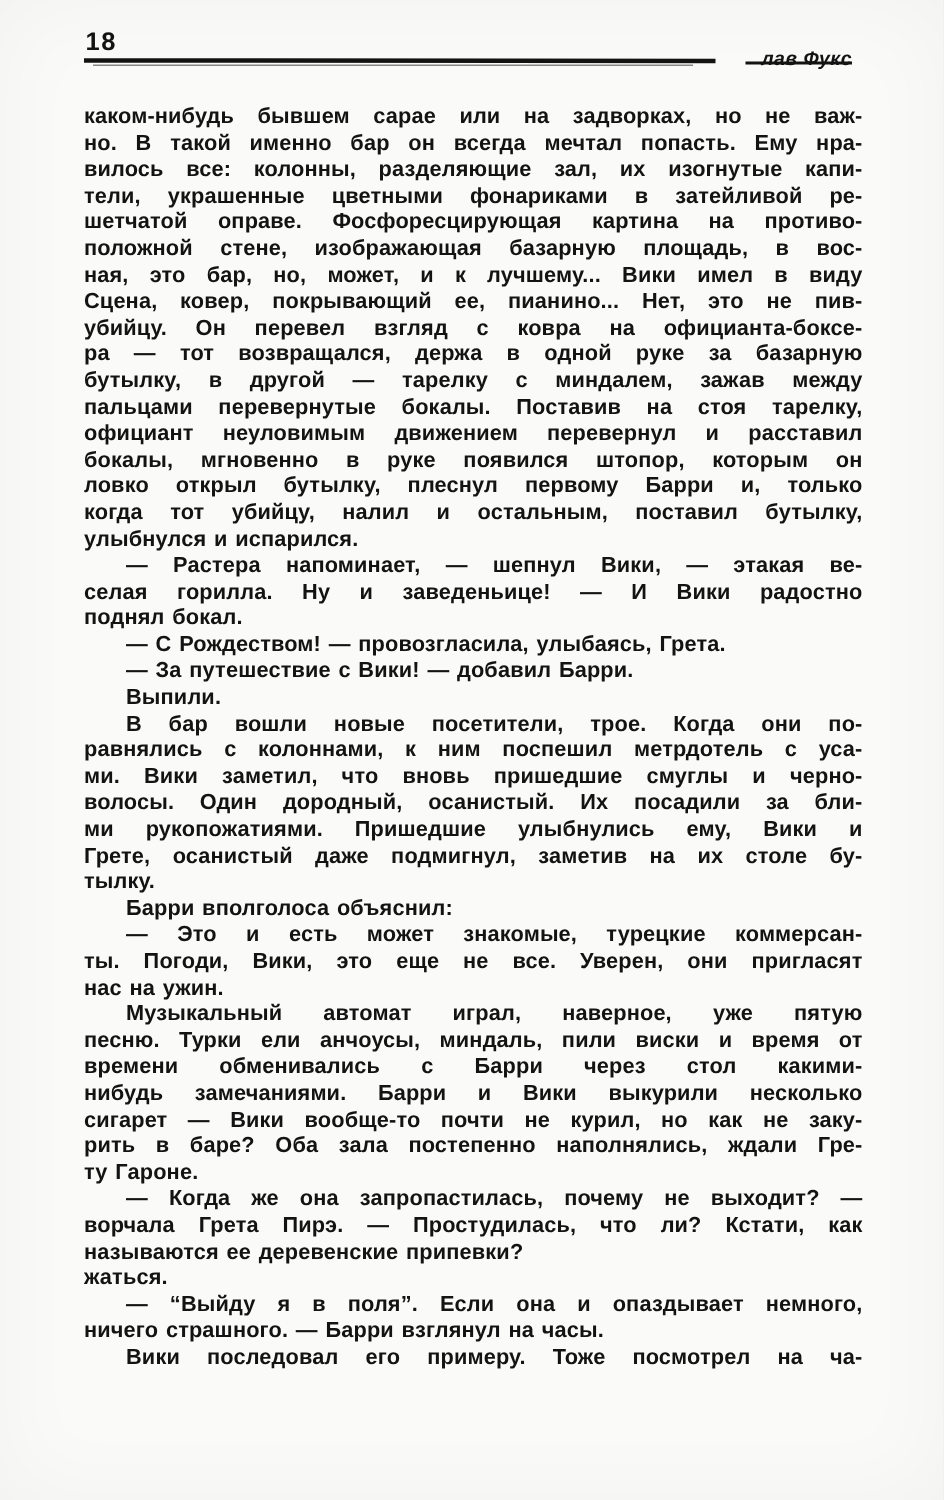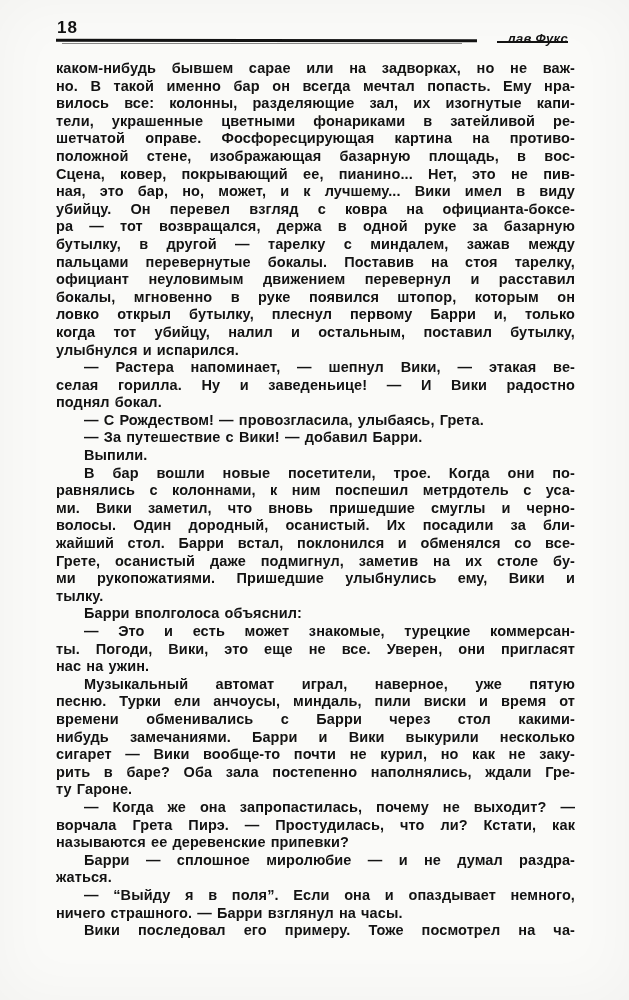--- a/index.html
+++ b/index.html
@@ -39,21 +39,21 @@
     font-size:13px; font-style:italic; letter-spacing:.3px;
     white-space:nowrap;
   }
   .running-title-rule {
     position:absolute; top:41px; left:497px;
     width:71px; height:2px;
     background:var(--ink,#131313);
   }
   
   .text-body {
-    position:absolute; left:56px; top:60px; width:519px;
+    position:absolute; left:56px; top:70px; width:519px;
   }
   .line {
     height:17.6px; line-height:17.6px;
     font-size:14.5px; letter-spacing:.1px; word-spacing:1px;
     text-align:justify; text-align-last:justify;
     overflow:visible; white-space:nowrap;
   }
   .line.indent { padding-left:28px; }
   .line.para-end { text-align-last:left; }
   
@@ -71,58 +71,56 @@
     <div class="running-title-rule"></div>
   </div>
 
   <div class="text-body" id="text-body">
       <div class="line">каком-нибудь бывшем сарае или на задворках, но не важ-</div>
       <div class="line">но. В такой именно бар он всегда мечтал попасть. Ему нра-</div>
       <div class="line">вилось все: колонны, разделяющие зал, их изогнутые капи-</div>
       <div class="line">тели, украшенные цветными фонариками в затейливой ре-</div>
       <div class="line">шетчатой оправе. Фосфоресцирующая картина на противо-</div>
       <div class="line">положной стене, изображающая базарную площадь, в вос-</div>
+      <div class="line">ная, это бар, но, может, и к лучшему... Вики имел в виду</div>
       <div class="line">Сцена, ковер, покрывающий ее, пианино... Нет, это не пив-</div>
-      <div class="line">ная, это бар, но, может, и к лучшему... Вики имел в виду</div>
       <div class="line">убийцу. Он перевел взгляд с ковра на официанта-боксе-</div>
       <div class="line">ра — тот возвращался, держа в одной руке за базарную</div>
       <div class="line">бутылку, в другой — тарелку с миндалем, зажав между</div>
       <div class="line">пальцами перевернутые бокалы. Поставив на стоя тарелку,</div>
       <div class="line">официант неуловимым движением перевернул и расставил</div>
       <div class="line">бокалы, мгновенно в руке появился штопор, которым он</div>
       <div class="line">ловко открыл бутылку, плеснул первому Барри и, только</div>
       <div class="line">когда тот убийцу, налил и остальным, поставил бутылку,</div>
       <div class="line para-end">улыбнулся и испарился.</div>
       <div class="line indent">— Растера напоминает, — шепнул Вики, — этакая ве-</div>
       <div class="line">селая горилла. Ну и заведеньице! — И Вики радостно</div>
       <div class="line para-end">поднял бокал.</div>
       <div class="line indent para-end">— С Рождеством! — провозгласила, улыбаясь, Грета.</div>
       <div class="line indent para-end">— За путешествие с Вики! — добавил Барри.</div>
       <div class="line indent para-end">Выпили.</div>
       <div class="line indent">В бар вошли новые посетители, трое. Когда они по-</div>
       <div class="line">равнялись с колоннами, к ним поспешил метрдотель с уса-</div>
       <div class="line">ми. Вики заметил, что вновь пришедшие смуглы и черно-</div>
       <div class="line">волосы. Один дородный, осанистый. Их посадили за бли-</div>
-      <div class="line">жайший стол. Барри встал, поклонился и обменялся со все-</div>
+      <div class="line">ми рукопожатиями. Пришедшие улыбнулись ему, Вики и</div>
       <div class="line">Грете, осанистый даже подмигнул, заметив на их столе бу-</div>
-      <div class="line">ми рукопожатиями. Пришедшие улыбнулись ему, Вики и</div>
       <div class="line para-end">тылку.</div>
       <div class="line indent para-end">Барри вполголоса объяснил:</div>
       <div class="line indent">— Это и есть может знакомые, турецкие коммерсан-</div>
       <div class="line">ты. Погоди, Вики, это еще не все. Уверен, они пригласят</div>
       <div class="line para-end">нас на ужин.</div>
       <div class="line indent">Музыкальный автомат играл, наверное, уже пятую</div>
       <div class="line">песню. Турки ели анчоусы, миндаль, пили виски и время от</div>
       <div class="line">времени обменивались с Барри через стол какими-</div>
       <div class="line">нибудь замечаниями. Барри и Вики выкурили несколько</div>
       <div class="line">сигарет — Вики вообще-то почти не курил, но как не заку-</div>
       <div class="line">рить в баре? Оба зала постепенно наполнялись, ждали Гре-</div>
       <div class="line para-end">ту Гароне.</div>
       <div class="line indent">— Когда же она запропастилась, почему не выходит? —</div>
       <div class="line">ворчала Грета Пирэ. — Простудилась, что ли? Кстати, как</div>
       <div class="line para-end">называются ее деревенские припевки?</div>
-      <div class="line indent">Барри — сплошное миролюбие — и не думал раздра-</div>
       <div class="line para-end">жаться.</div>
       <div class="line indent">— “Выйду я в поля”. Если она и опаздывает немного,</div>
       <div class="line para-end">ничего страшного. — Барри взглянул на часы.</div>
       <div class="line indent">Вики последовал его примеру. Тоже посмотрел на ча-</div>
     </div>
 </div>
 
 </body></html>

